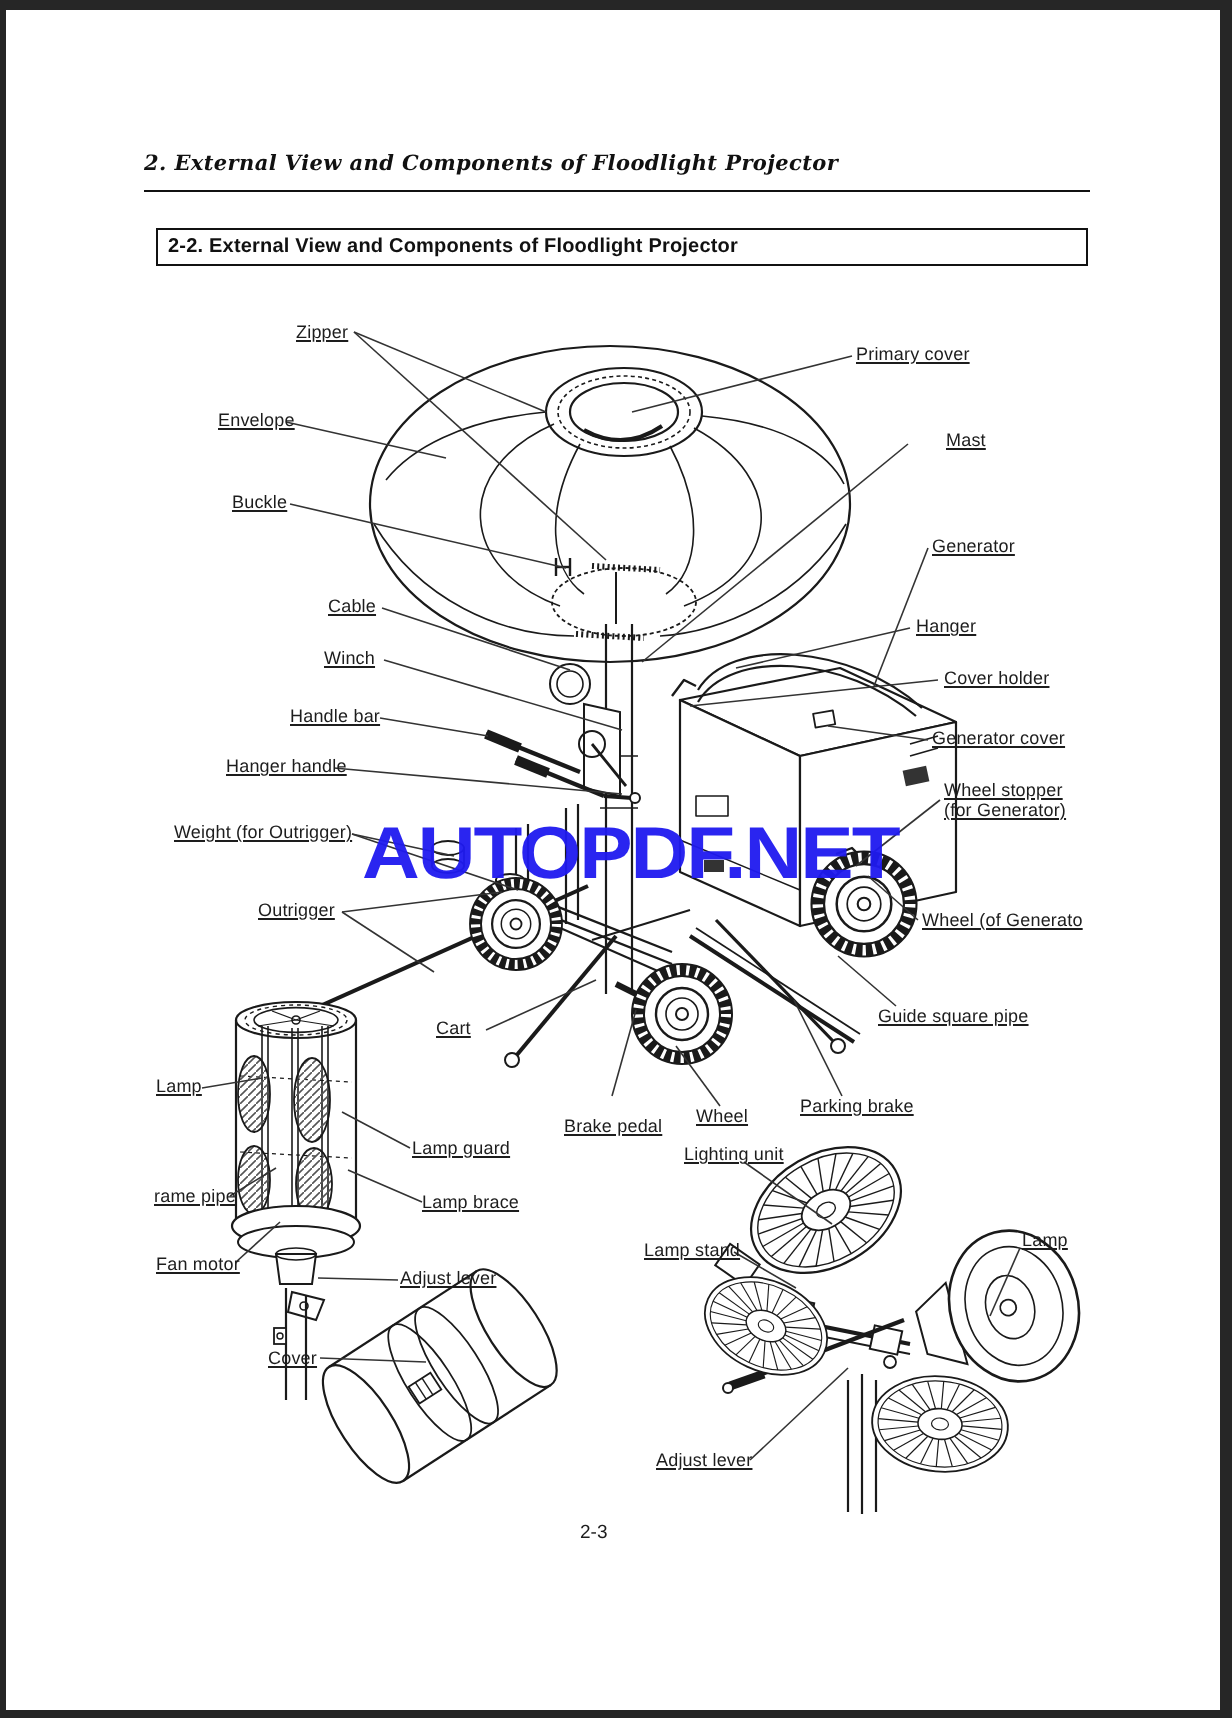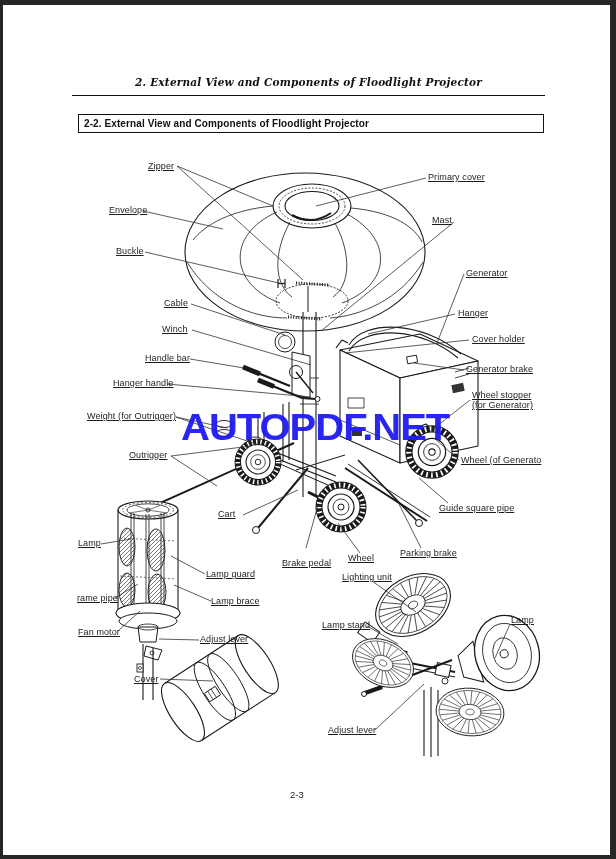--- a/index.html
+++ b/index.html
@@ -2,32 +2,32 @@
 <html><head>
 <meta charset="utf-8">
 <style>
   html,body{margin:0;padding:0;}
   body{width:616px;height:859px;position:relative;background:#fff;font-family:"Liberation Sans",sans-serif;overflow:hidden;}
   .edge{position:absolute;background:#262626;z-index:50;}
   #edge-top{left:0;top:0;width:616px;height:5px;}
   #edge-left{left:0;top:0;width:3px;height:859px;}
   #edge-right{right:0;top:0;width:6px;height:859px;}
   #edge-bottom{left:0;bottom:0;width:616px;height:4px;}
-  .running-head{position:absolute;left:72px;top:76px;width:473px;text-align:center;
+  .running-head{position:absolute;left:72px;top:76px;width:473px;text-align:left;
     font-family:"DejaVu Serif","Liberation Serif",serif;font-style:italic;font-weight:bold;
     font-size:10.5px;color:#111;letter-spacing:0.2px;}
   .head-rule{position:absolute;left:72px;top:95px;width:473px;height:1.4px;background:#111;}
   .section-box{position:absolute;left:78px;top:114px;width:459px;height:17px;border:1.3px solid #111;
     font-size:10px;font-weight:bold;color:#111;line-height:17px;padding-left:5px;letter-spacing:0.1px;}
   svg#diagram{position:absolute;left:0;top:0;z-index:5;}
   .lbl{position:absolute;font-size:9px;color:#1d1d1d;white-space:nowrap;z-index:20;letter-spacing:0.1px;text-decoration:underline;}
   .lbl.two-line{white-space:pre-line;line-height:10px;}
   #watermark{position:absolute;left:181px;top:407px;z-index:30;font-size:40px;font-weight:bold;
     color:#1f1af0;letter-spacing:-1px;transform:scaleY(0.92);transform-origin:left top;opacity:0.95;}
-  #page-number{position:absolute;left:290px;top:761px;font-size:9.5px;color:#1d1d1d;z-index:20;margin-top:28px;}
+  #page-number{position:absolute;left:290px;top:761px;font-size:9.5px;color:#1d1d1d;z-index:20;}
 </style>
 </head>
 <body>
 
 <div id="edge-top" class="edge"></div>
 <div id="edge-left" class="edge"></div>
 <div id="edge-right" class="edge"></div>
 <div id="edge-bottom" class="edge"></div>
 
 <div class="running-head">2. External View and Components of Floodlight Projector</div>
@@ -312,29 +312,29 @@
     <line x1="118" y1="631" x2="140" y2="611"></line>
     <line x1="199" y1="640" x2="159" y2="639"></line>
     <line x1="160" y1="679" x2="213" y2="681"></line>
     <line x1="375" y1="730" x2="424" y2="684"></line>
   </g>
 </svg>
 
 <div class="lbl" style="left:148px;top:161px">Zipper</div>
 <div class="lbl" style="left:428px;top:172px">Primary cover</div>
 <div class="lbl" style="left:109px;top:205px">Envelope</div>
-<div class="lbl" style="left:432px;top:215px">Mast</div>
+<div class="lbl" style="left:473px;top:215px">Mast</div>
 <div class="lbl" style="left:116px;top:246px">Buckle</div>
 <div class="lbl" style="left:466px;top:268px">Generator</div>
 <div class="lbl" style="left:164px;top:298px">Cable</div>
 <div class="lbl" style="left:458px;top:308px">Hanger</div>
 <div class="lbl" style="left:162px;top:324px">Winch</div>
 <div class="lbl" style="left:472px;top:334px">Cover holder</div>
 <div class="lbl" style="left:145px;top:353px">Handle bar</div>
-<div class="lbl" style="left:466px;top:364px">Generator brake</div>
+<div class="lbl" style="left:466px;top:364px">Generator cover</div>
 <div class="lbl" style="left:113px;top:378px">Hanger handle</div>
 <div class="lbl two-line" style="left:472px;top:390px">Wheel stopper
 (for Generator)</div>
 <div class="lbl" style="left:87px;top:411px">Weight (for Outrigger)</div>
 <div class="lbl" style="left:129px;top:450px">Outrigger</div>
 <div class="lbl" style="left:461px;top:455px">Wheel (of Generato</div>
 <div class="lbl" style="left:439px;top:503px">Guide square pipe</div>
 <div class="lbl" style="left:218px;top:509px">Cart</div>
 <div class="lbl" style="left:282px;top:558px">Brake pedal</div>
 <div class="lbl" style="left:348px;top:553px">Wheel</div>

